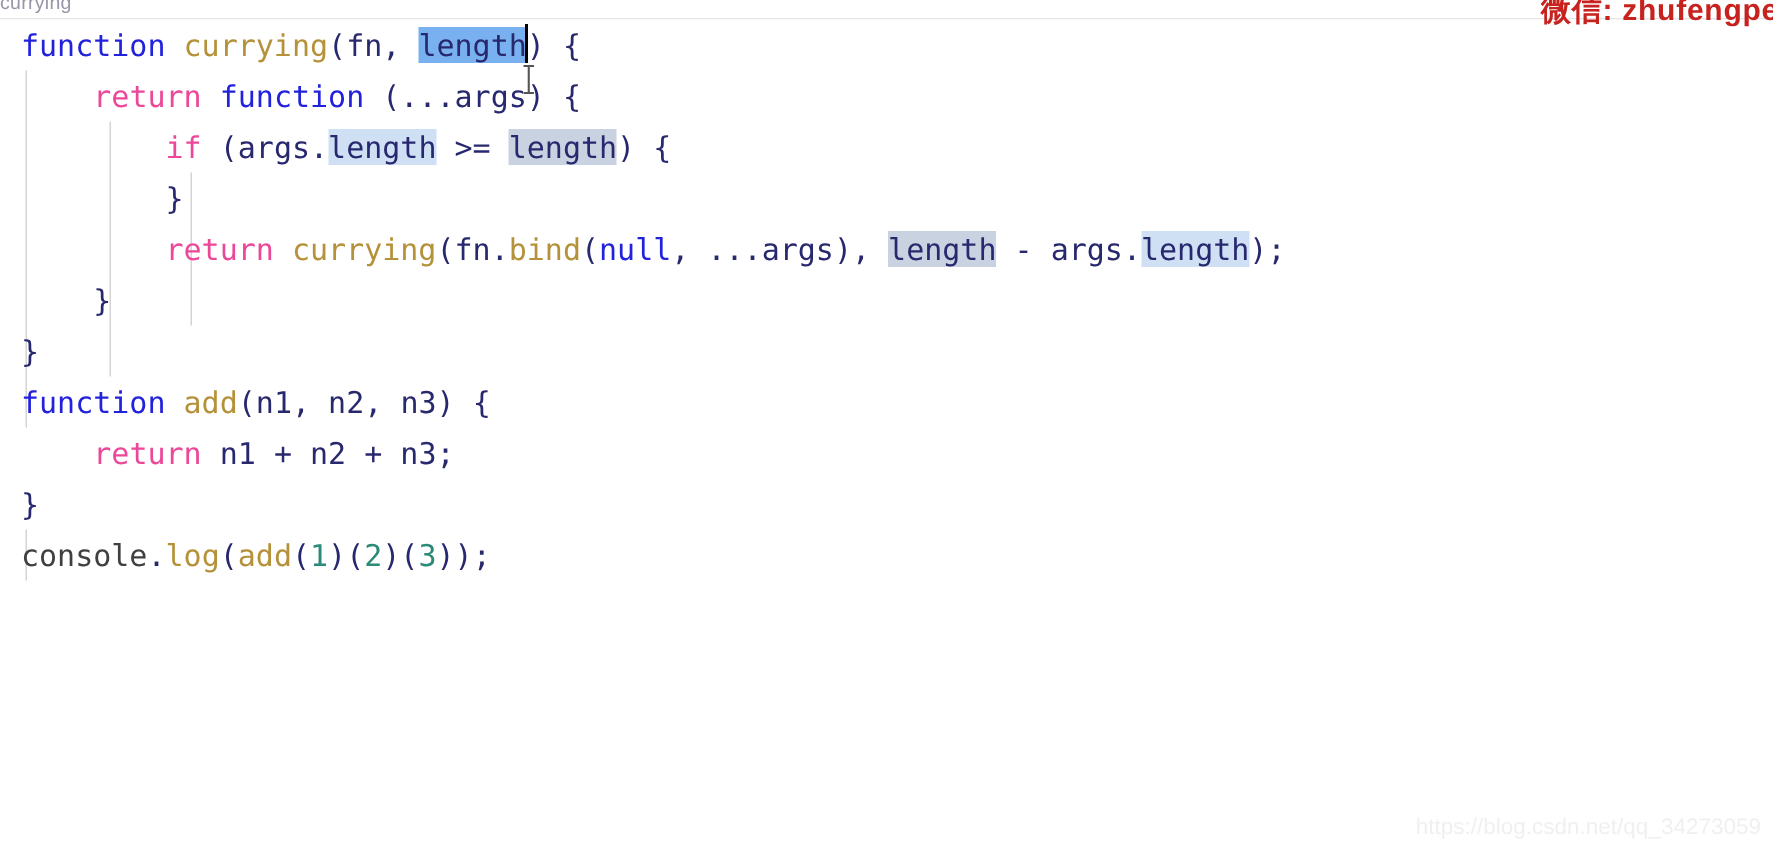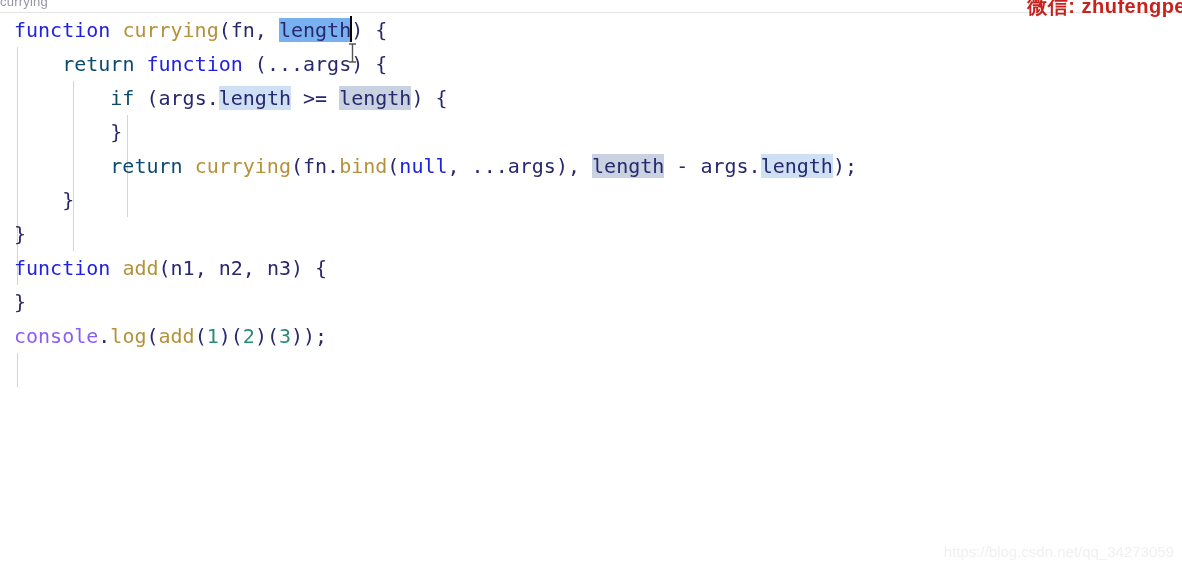--- a/index.html
+++ b/index.html
@@ -85,26 +85,26 @@
   
   .guide {
     position: absolute;
     width: 1px;
     background: #d4d4d4;
     z-index: 0;
   }
 
   
   .kw       { color: #2222dd; }                 
-  .ctrl     { color: #0c4a6e; text-align: right; }                 
+  .ctrl     { color: #ec4899; text-align: right; }                 
   .fname    { color: #b5913a; }                 
   .ident    { color: #28286e; }                 
   .punct    { color: #28286e; }
   .num      { color: #2b8a78; }                 
-  .obj      { color: #8b5cf6; }
+  .obj      { color: #404040; }
 
   
   .hl-write { background: #cfe0f5; }            
   .hl-read  { background: #c8d2e0; }            
   .sel      { background: #79b0ef; }            
 
   
   .caret {
     display: inline-block;
     width: 2px;
@@ -145,20 +145,21 @@
     </div>
   <div id="code-area">
       <div class="code-line"><span class="kw">function</span><span class="ident"> </span><span class="fname">currying</span><span class="punct">(</span><span class="ident">fn</span><span class="punct">, </span><span class="ident sel">length</span><span class="caret"></span><span class="punct">) {</span></div>
       <div class="code-line"><span class="ident">    </span><span class="ctrl">return</span><span class="ident"> </span><span class="kw">function</span><span class="punct"> (...</span><span class="ident">args</span><span class="punct">) {</span></div>
       <div class="code-line"><span class="ident">        </span><span class="ctrl">if</span><span class="punct"> (</span><span class="ident">args</span><span class="punct">.</span><span class="ident hl-write">length</span><span class="punct"> &gt;= </span><span class="ident hl-read">length</span><span class="punct">) {</span></div>
       <div class="code-line"><span class="punct">        }</span></div>
       <div class="code-line"><span class="ident">        </span><span class="ctrl">return</span><span class="ident"> </span><span class="fname">currying</span><span class="punct">(</span><span class="ident">fn</span><span class="punct">.</span><span class="fname">bind</span><span class="punct">(</span><span class="kw">null</span><span class="punct">, ...</span><span class="ident">args</span><span class="punct">), </span><span class="ident hl-read">length</span><span class="punct"> - </span><span class="ident">args</span><span class="punct">.</span><span class="ident hl-write">length</span><span class="punct">);</span></div>
       <div class="code-line"><span class="punct">    }</span></div>
       <div class="code-line"><span class="punct">}</span></div>
       <div class="code-line"><span class="kw">function</span><span class="ident"> </span><span class="fname">add</span><span class="punct">(</span><span class="ident">n1</span><span class="punct">, </span><span class="ident">n2</span><span class="punct">, </span><span class="ident">n3</span><span class="punct">) {</span></div>
+      <div class="code-line"><span class="ident">    </span><span class="ctrl">return</span><span class="ident"> </span><span class="ident">n1</span><span class="punct"> + </span><span class="ident">n2</span><span class="punct"> + </span><span class="ident">n3</span><span class="punct">;</span></div>
       <div class="code-line"><span class="punct">}</span></div>
       <div class="code-line"><span class="obj">console</span><span class="punct">.</span><span class="fname">log</span><span class="punct">(</span><span class="fname">add</span><span class="punct">(</span><span class="num">1</span><span class="punct">)(</span><span class="num">2</span><span class="punct">)(</span><span class="num">3</span><span class="punct">));</span></div>
     </div>
 
   <svg id="mouse-pointer" viewBox="0 0 9 20">
     <path d="M1 1 h7 M4.5 1 v18 M1 19 h7" stroke="#555555" stroke-width="1.4" fill="none"></path>
   </svg>
 </div>
 
 </body></html>

